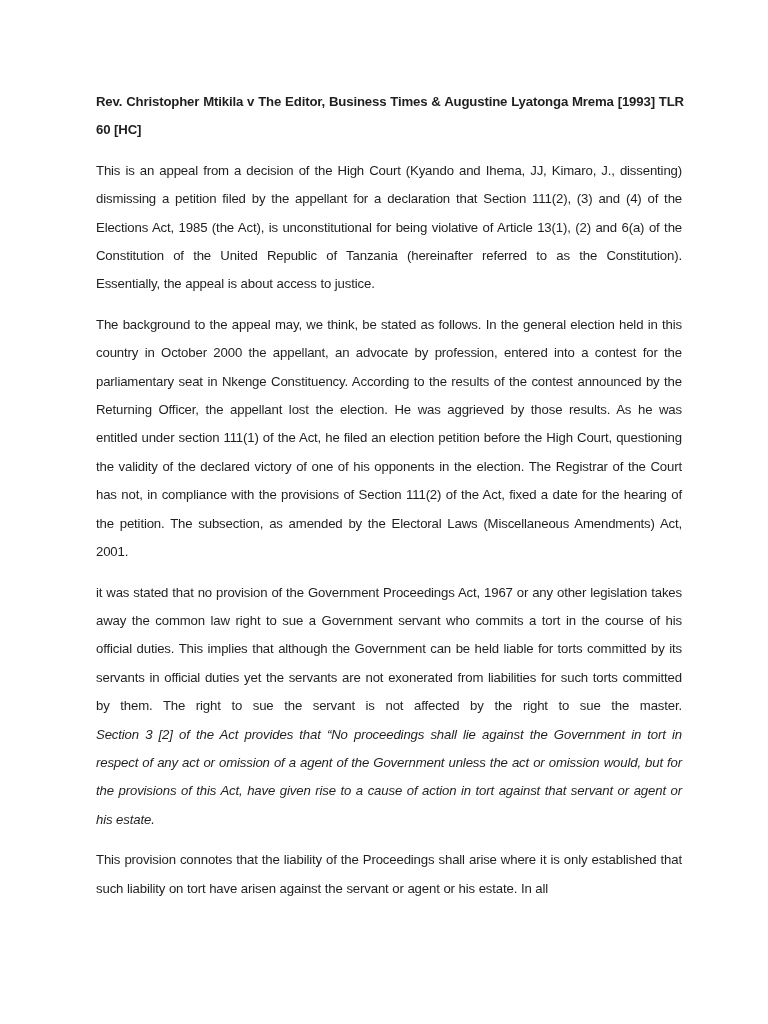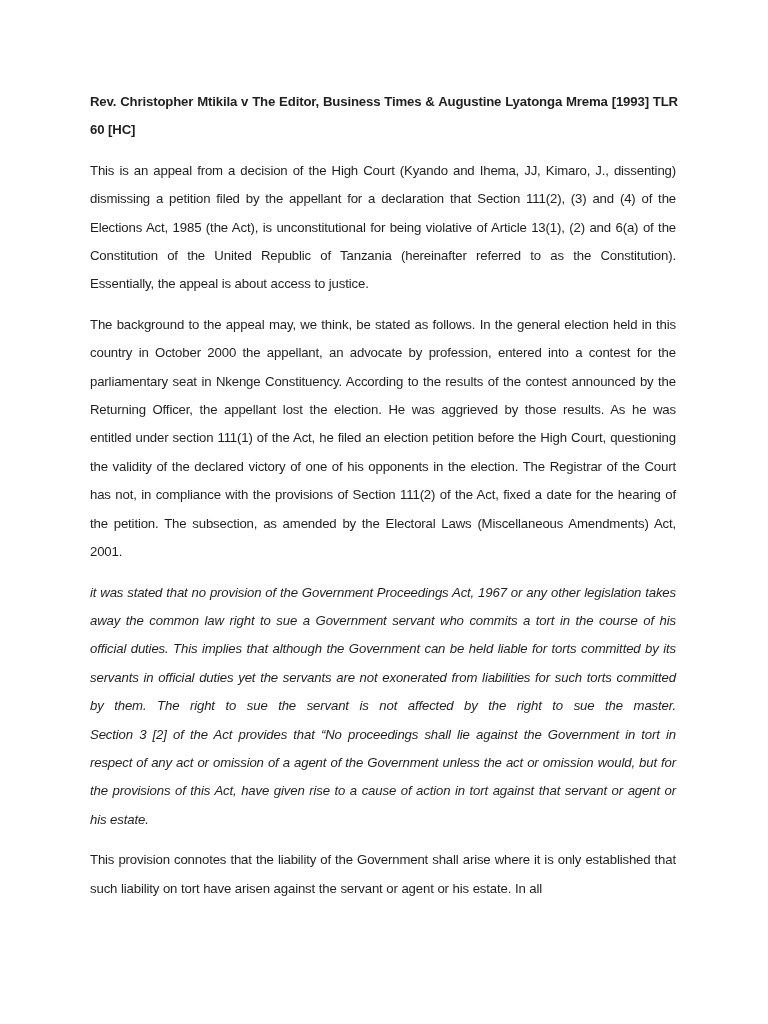--- a/index.html
+++ b/index.html
@@ -8,21 +8,21 @@
       background: #ffffff;
     }
     body {
       width: 768px;
       height: 1024px;
       overflow: hidden;
       position: relative;
     }
     .page {
       position: absolute;
-      left: 90px;
+      left: 96px;
       top: 88px;
       width: 588px;
       color: #1f1f1f;
       font-family: "Liberation Sans", sans-serif;
       font-size: 13.2px;
       line-height: 28.4px;
       text-align: justify;
       letter-spacing: -0.15px;
       word-spacing: 0.2px;
     }
@@ -34,32 +34,31 @@
       margin: 0 2px 12px 0;
     }
     .line-break-block {
       display: block;
       font-style: italic;
     }
     
     .force-justify {
       text-align-last: justify;
       display: block;
-      font-style: italic;
     }
   </style>
 </head>
 <body>
 
 <div class="page">
   <p class="title">Rev. Christopher Mtikila v The Editor, Business Times &amp; Augustine Lyatonga Mrema [1993] TLR 60 [HC]</p>
 
   <p class="para">This is an appeal from a decision of the High Court (Kyando and Ihema, JJ, Kimaro, J., dissenting) dismissing a petition filed by the appellant for a declaration that Section 111(2), (3) and (4) of the Elections Act, 1985 (the Act), is unconstitutional for being violative of Article 13(1), (2) and 6(a) of the Constitution of the United Republic of Tanzania (hereinafter referred to as the Constitution). Essentially, the appeal is about access to justice.</p>
 
   <p class="para">The background to the appeal may, we think, be stated as follows. In the general election held in this country in October 2000 the appellant, an advocate by profession, entered into a contest for the parliamentary seat in Nkenge Constituency. According to the results of the contest announced by the Returning Officer, the appellant lost the election. He was aggrieved by those results. As he was entitled under section 111(1) of the Act, he filed an election petition before the High Court, questioning the validity of the declared victory of one of his opponents in the election. The Registrar of the Court has not, in compliance with the provisions of Section 111(2) of the Act, fixed a date for the hearing of the petition. The subsection, as amended by the Electoral Laws (Miscellaneous Amendments) Act, 2001.</p>
 
   <div class="para">
     <span class="force-justify"><span>it was stated that no provision of the Government Proceedings Act, 1967 or any other legislation takes away the common law right to sue a Government servant who commits a tort in the course of his official duties. This implies that although the Government can be held liable for torts committed by its servants in official duties yet the servants are not exonerated from liabilities for such torts committed by them. The right to sue the servant is not affected by the</span> <span>right to sue the master.</span></span>
     <span class="line-break-block">Section 3 [2] of the Act provides that “No proceedings shall lie against the Government in tort in respect of any act or omission of a agent of the Government unless the act or omission would, but for the provisions of this Act, have given rise to a cause of action in tort against that servant or agent or his estate.</span>
   </div>
 
-  <p class="para">This provision connotes that the liability of the Government shall arise where it is only established that such liability on tort have arisen against the servant or agent or his estate. In all</p>
+  <p class="para">This provision connotes that the liability of the Proceedings shall arise where it is only established that such liability on tort have arisen against the servant or agent or his estate. In all</p>
 </div>
 
 </body></html>

